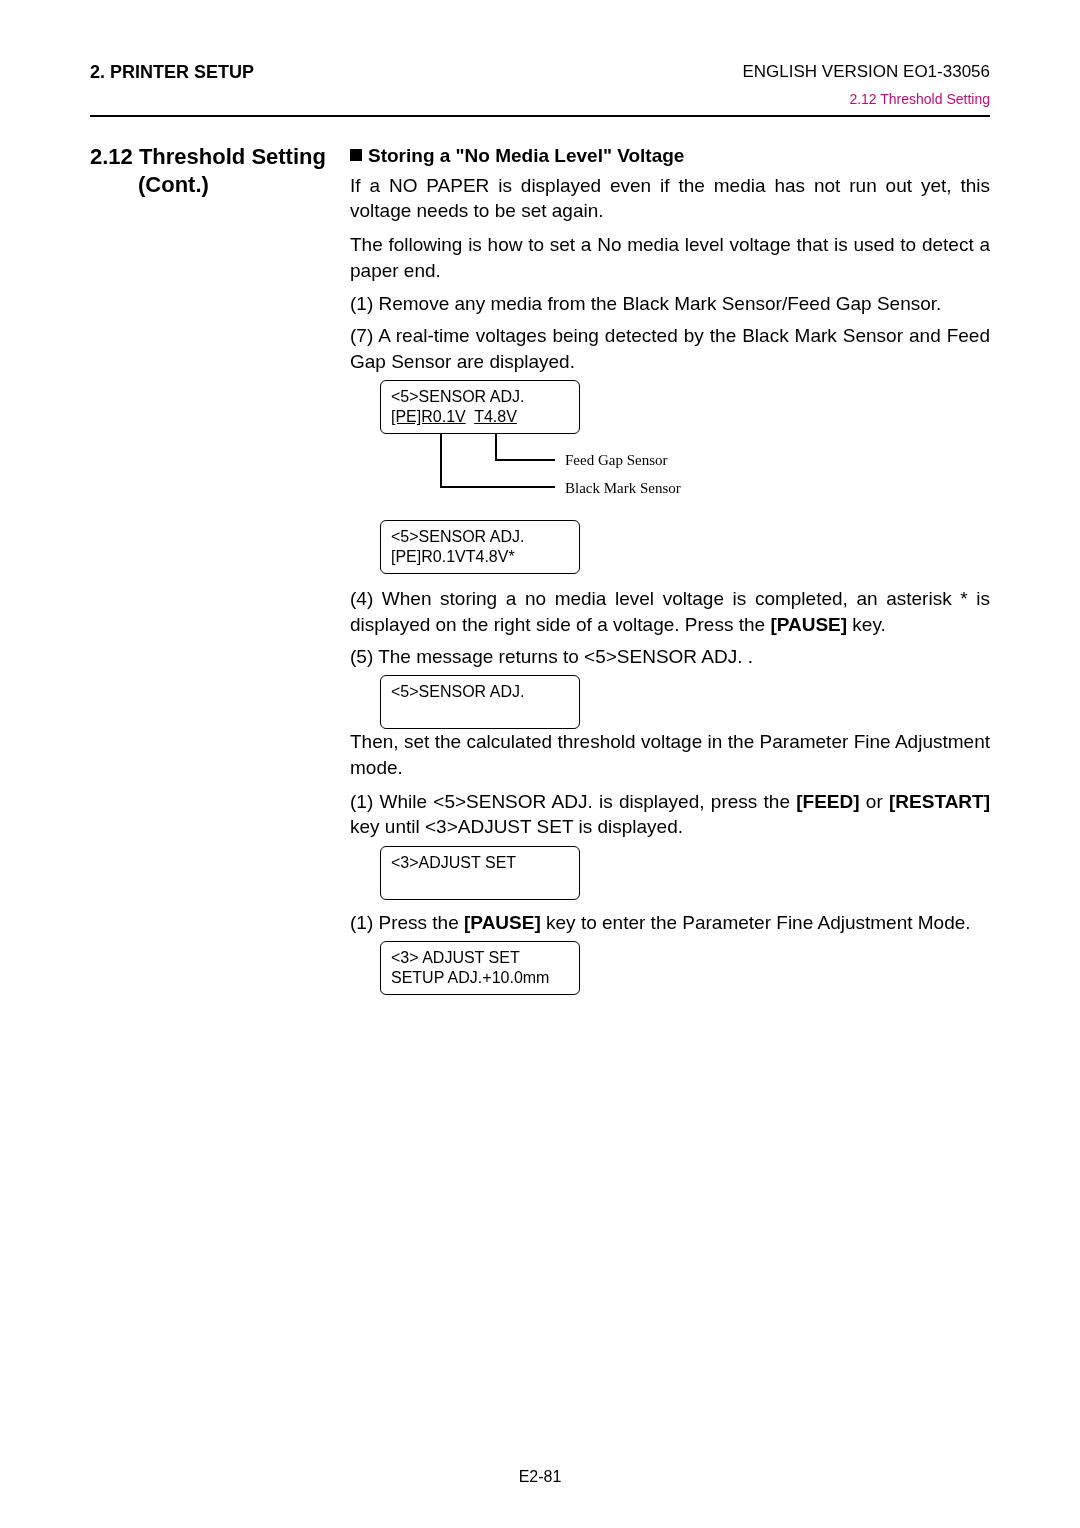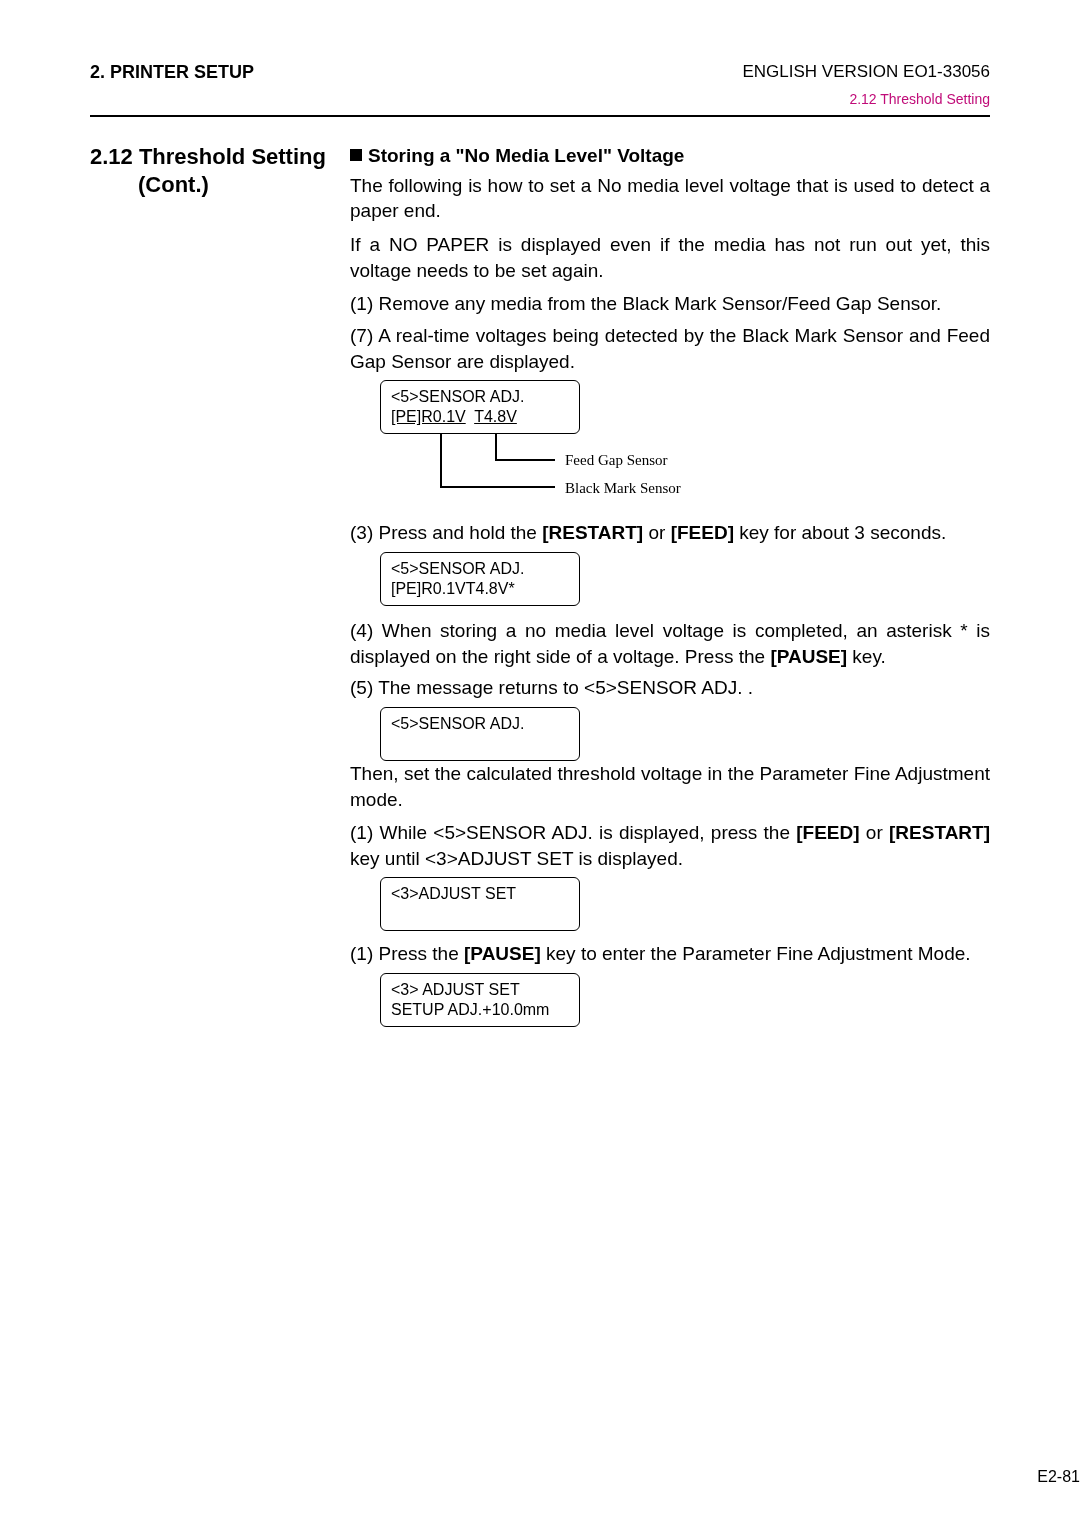--- a/index.html
+++ b/index.html
@@ -118,21 +118,21 @@
     position: absolute;
     font-size: 15px;
     font-family: "Times New Roman", serif;
     white-space: nowrap;
   }
   .footer {
     position: absolute;
     bottom: 40px;
     left: 0;
     width: 1080px;
-    text-align: right;
+    text-align: center;
     font-size: 16px;
   }
   .step {
     margin-bottom: 6px;
     text-align: justify;
   }
 </style>
 </head>
 <body>
 
@@ -151,22 +151,22 @@
         <span>2.12 Threshold Setting</span><br>
         <span style="padding-left:48px;">(Cont.)</span>
       </div>
     </div>
 
     <div class="col-right">
 
       <div class="subhead">
         <span class="black-square"></span><span>Storing a "No Media Level" Voltage</span>
       </div>
+      <div class="para">If a  NO PAPER  is displayed even if the media has not run out yet, this voltage needs to be set again.</div>
       <div class="para">The following is how to set a  No media level  voltage that is used to detect a paper end.</div>
-      <div class="para">If a  NO PAPER  is displayed even if the media has not run out yet, this voltage needs to be set again.</div>
 
       <div class="step">(1) Remove any media from the Black Mark Sensor/Feed Gap Sensor.</div>
 
       <div class="step">
         <span>(7) A real-time voltages being detected by the Black Mark Sensor and Feed Gap Sensor are displayed.</span>
       </div>
 
       <div class="sensor-diagram">
         <div class="lcd-inner">
           <span>&lt;5&gt;SENSOR ADJ.</span><br>
@@ -178,23 +178,20 @@
           <div class="line" style="left:115px; top:0; width:1.5px; height:25px;"></div>
           <div class="line" style="left:115px; top:25px; width:60px; height:1.5px;"></div>
           <div class="label-small" style="left:185px; top:16px;">Feed Gap Sensor</div>
 
           <div class="line" style="left:60px; top:0; width:1.5px; height:52px;"></div>
           <div class="line" style="left:60px; top:52px; width:115px; height:1.5px;"></div>
           <div class="label-small" style="left:185px; top:44px;">Black Mark Sensor</div>
         </div>
       </div>
 
-      <div class="step">
-        <span>(3) Press and hold the </span><b>[RESTART]</b><span> or </span><b>[FEED]</b><span> key for about 3 seconds.</span>
-      </div>
 
       <div class="lcd-box">
         <span>&lt;5&gt;SENSOR ADJ.</span><br>
         <span>[PE]R0.1VT4.8V*</span>
       </div>
 
       <div class="step" style="margin-top:12px;">
         <span>(4) When storing a  no media level  voltage is completed, an asterisk  *  is displayed on the right side of a voltage.  Press the </span><b>[PAUSE]</b><span> key.</span>
       </div>
 

